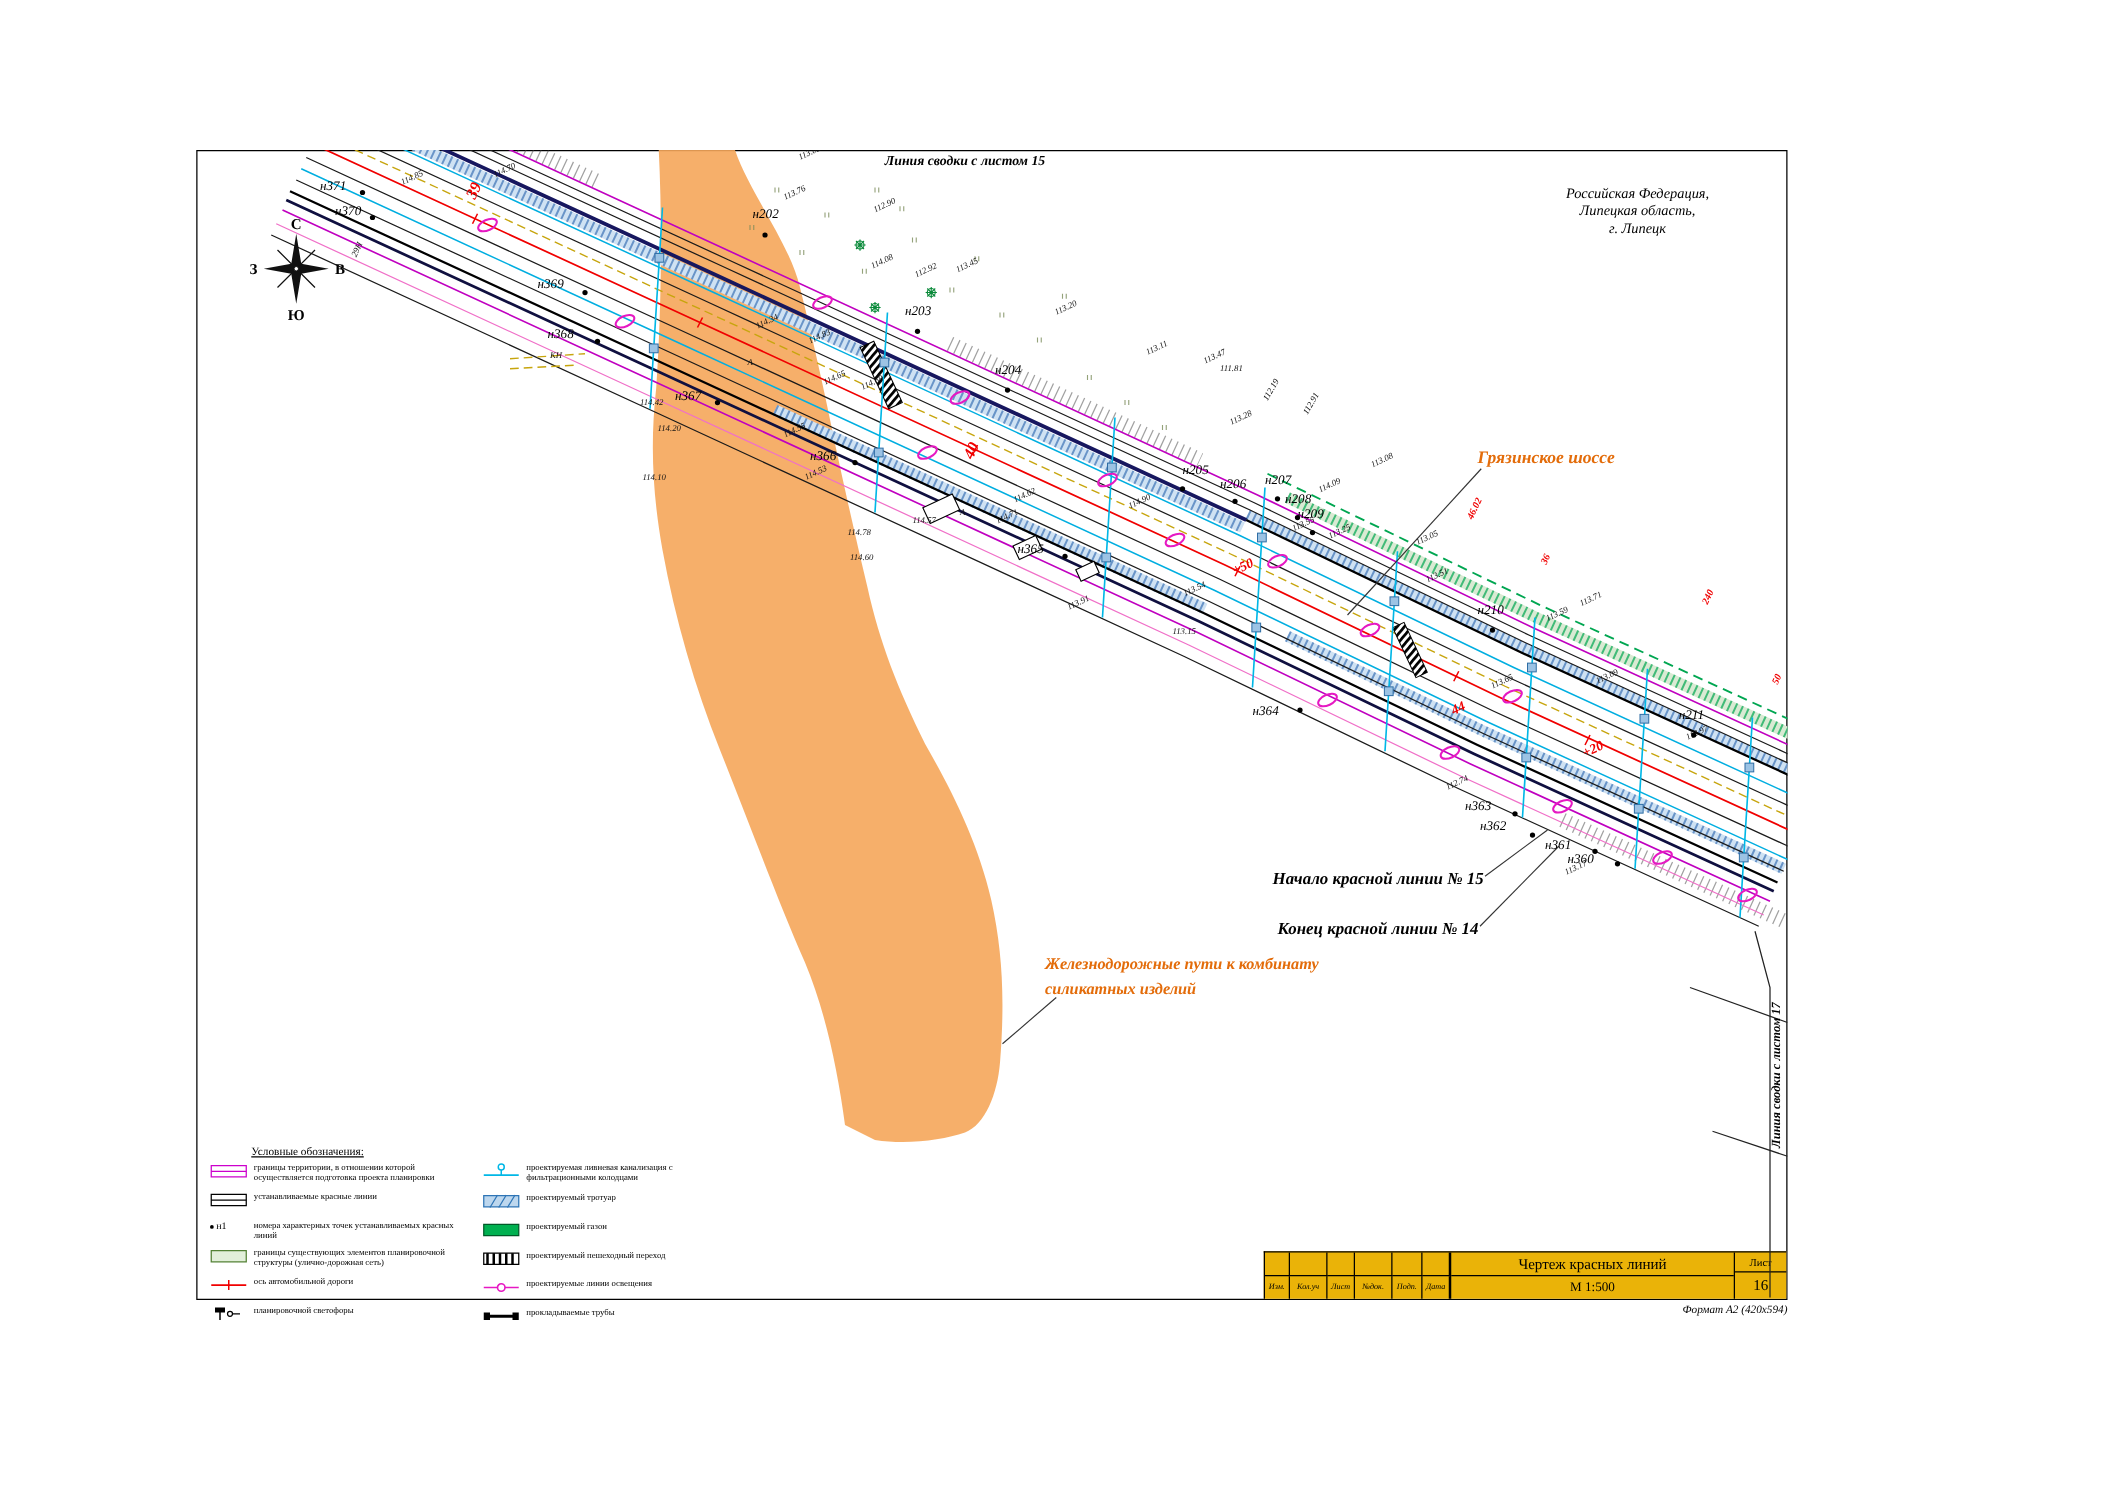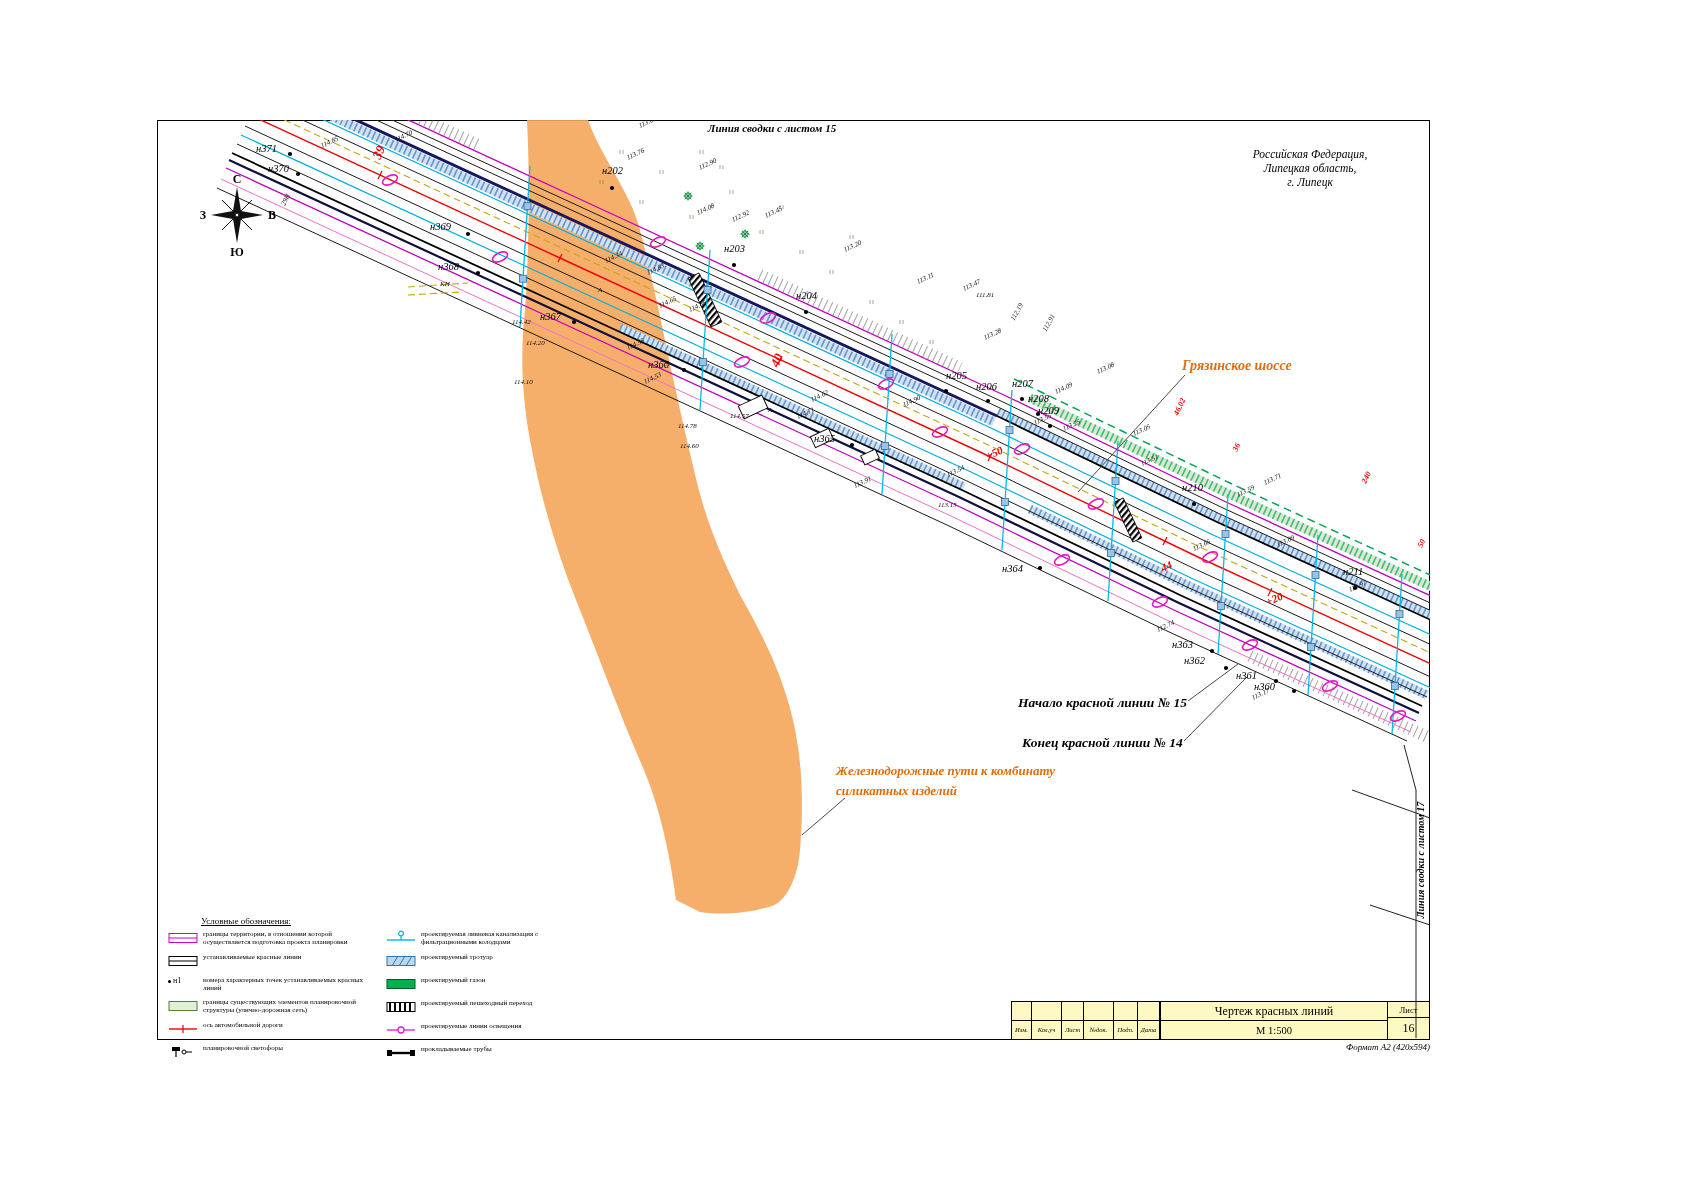--- a/index.html
+++ b/index.html
@@ -57,21 +57,21 @@
   .lrow{display:flex;align-items:flex-start;gap:5px;}
   .lrow .sym{width:30px;min-width:30px;display:inline-block;}
   .ltext{font-size:7px;line-height:1.2;}
   .sym-point{font-size:8px;white-space:nowrap;}
   .sym-point .dot{display:inline-block;width:3px;height:3px;border-radius:50%;background:#000;
                   vertical-align:middle;margin-right:2px;}
 
   
   .titleblock{position:absolute;right:0;bottom:0;width:418px;height:38px;
               border-left:1.6px solid #000;border-top:1.6px solid #000;box-sizing:border-box;
-              display:flex;background:#fef9c3;}
+              display:flex;background:#eab308;}
   .tb-left{width:148px;display:grid;grid-template-columns:20px 30px 22px 30px 24px 22px;
            grid-auto-rows:1fr;box-sizing:border-box;}
   .tb-cell{border-right:1px solid #000;border-bottom:1px solid #000;
            font-size:6.5px;font-style:italic;display:flex;align-items:center;justify-content:center;}
   .tb-cell.lastrow{border-bottom:none;}
   .tb-mid{flex:1;display:flex;flex-direction:column;border-left:.6px solid #000;box-sizing:border-box;}
   .tb-title{flex:1;display:flex;align-items:center;justify-content:center;
             font-size:12px;border-bottom:1px solid #000;}
   .tb-scale{flex:1;display:flex;align-items:center;justify-content:center;font-size:10.5px;font-family:Liberation Serif, serif;}
   .tb-right{width:42px;border-left:1px solid #000;display:flex;flex-direction:column;box-sizing:border-box;}

